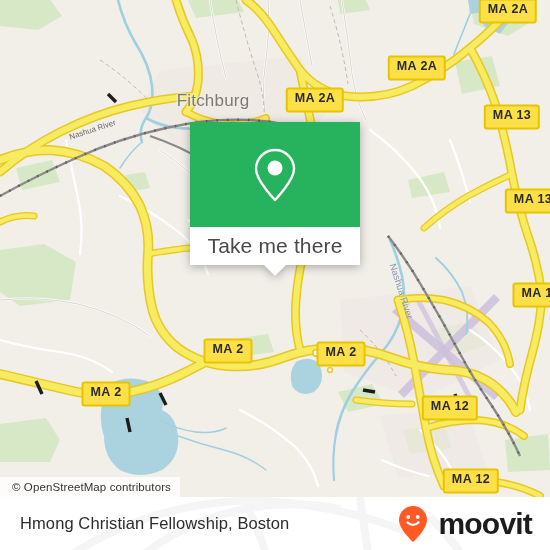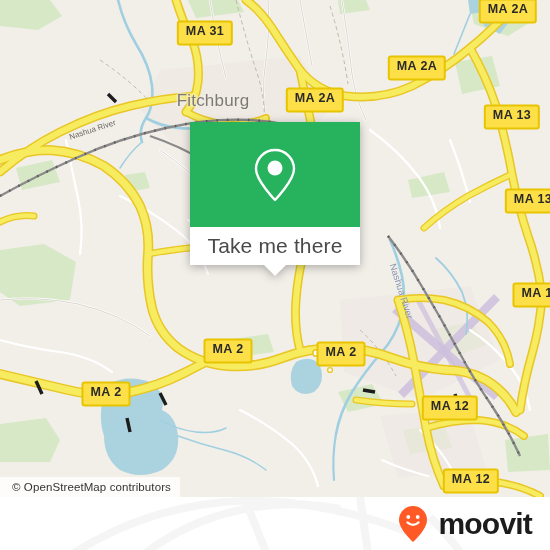--- a/index.html
+++ b/index.html
@@ -350,21 +350,20 @@
         <circle cx="330" cy="370" r="2.4" fill="#ffffff" stroke="#e8c623" stroke-width="1.4"></circle>
       </g>
     </svg>
 
     <div class="place-label" style="left:213px; top:101px;">Fitchburg</div>
 
     <div class="water-label" style="left:398px; top:262px; transform:rotate(72deg);">Nashua River</div>
 
     <div class="road-label" style="left:68px; top:133px; transform:rotate(-18deg);">Nashua River</div>
 
-    <div class="shield" style="left:205px; top:33px;">MA 31</div>
     <div class="shield" style="left:417px; top:68px;">MA 2A</div>
     <div class="shield" style="left:315px; top:100px;">MA 2A</div>
     <div class="shield" style="left:508px; top:11px;">MA 2A</div>
     <div class="shield" style="left:512px; top:117px;">MA 13</div>
     <div class="shield" style="left:533px; top:201px;">MA 13</div>
     <div class="shield" style="left:537px; top:295px;">MA 1</div>
     <div class="shield" style="left:228px; top:351px;">MA 2</div>
     <div class="shield" style="left:341px; top:354px;">MA 2</div>
     <div class="shield" style="left:106px; top:394px;">MA 2</div>
     <div class="shield" style="left:450px; top:408px;">MA 12</div>
@@ -390,20 +389,21 @@
     <svg id="footer-watermark" viewBox="0 0 550 550">
       <g fill="none" stroke="#9a9a9a" stroke-width="8">
         <path d="M40,560 Q90,520 150,500 Q220,478 290,486 Q360,494 420,520"></path>
         <path d="M100,580 Q140,530 200,505 Q270,478 340,492"></path>
         <path d="M0,540 L120,620"></path>
         <path d="M240,470 L300,620"></path>
         <path d="M360,480 L380,620"></path>
         <path d="M430,500 Q470,540 500,600"></path>
       </g>
     </svg>
+    <div id="footer-title">Hmong Christian Fellowship, Boston</div>
     <div id="footer-logo">
       <svg width="30" height="38" viewBox="0 0 30 38">
         <path d="M15 1 C7.3 1 1 7.3 1 15 C1 24.5 15 37 15 37 C15 37 29 24.5 29 15 C29 7.3 22.7 1 15 1 Z" fill="#ff5a26"></path>
         <circle cx="10.3" cy="12" r="1.9" fill="#ffffff"></circle>
         <circle cx="19.7" cy="12" r="1.9" fill="#ffffff"></circle>
         <path d="M9.4 17.4 Q15 22.4 20.6 17.4" fill="none" stroke="#ffffff" stroke-width="2.1" stroke-linecap="round"></path>
       </svg>
       <span id="moovit-wordmark">moovit</span>
     </div>
   </div>

